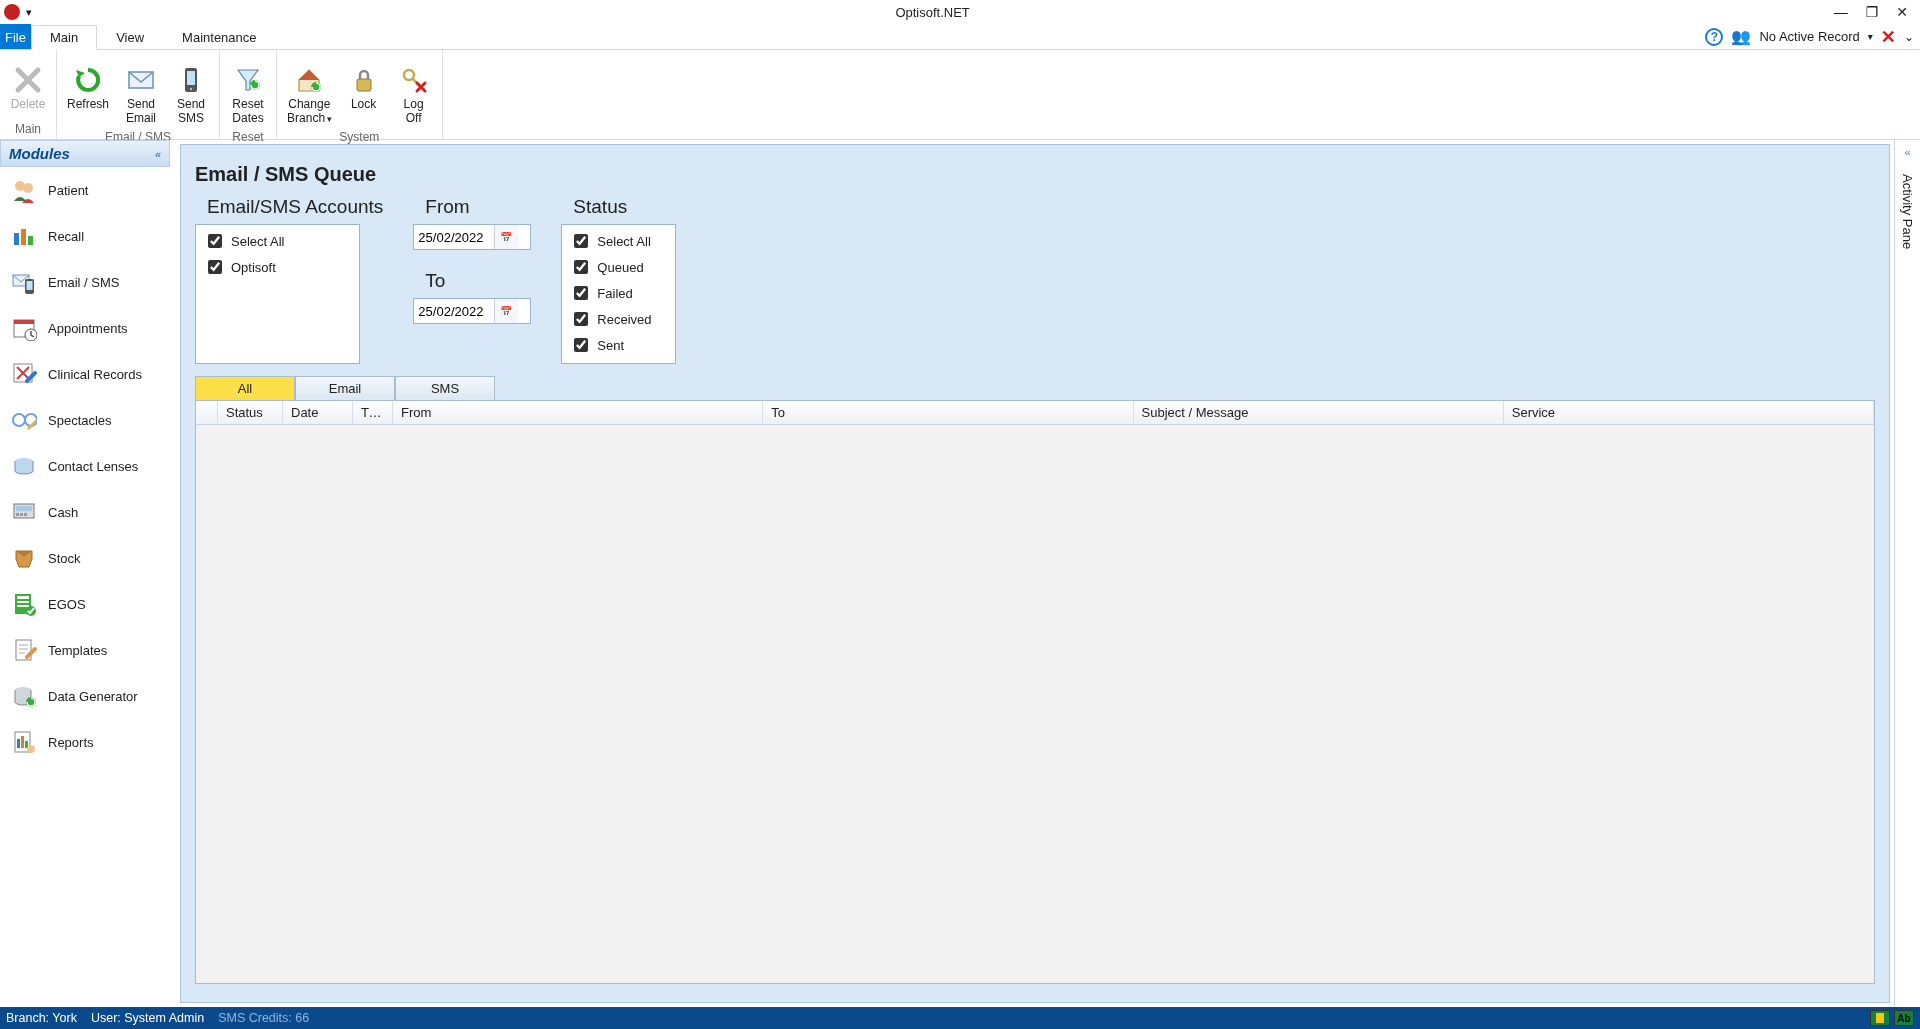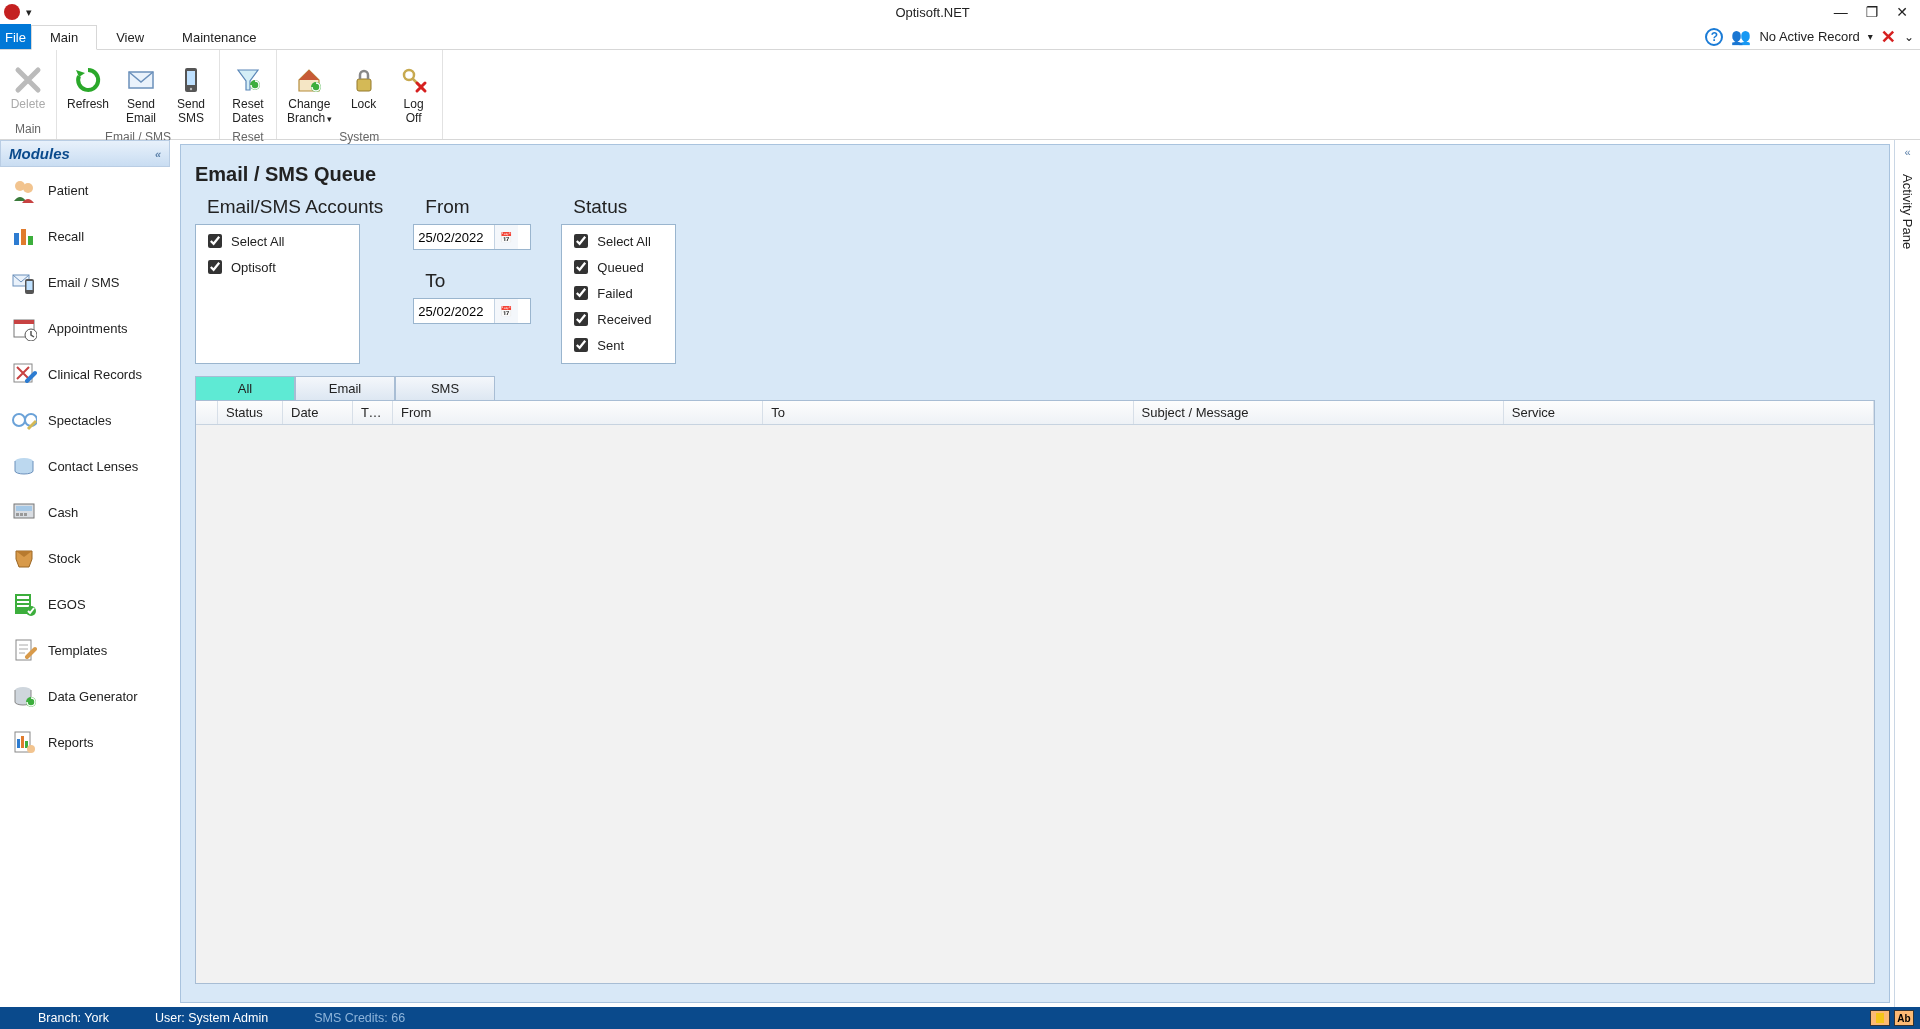--- a/index.html
+++ b/index.html
@@ -188,21 +188,21 @@
   .grid-tab {
     width:100px; text-align:center;
     padding:4px 0;
     font-size:13px;
     background:linear-gradient(#f4f7fb, #dde7f2);
     border:1px solid #a8bdd4;
     border-bottom:none;
     cursor:default;
   }
   .grid-tab.active {
-    background:#5eead4;
+    background:#fde047;
   }
   .grid-wrap {
     flex:1;
     background:#fff;
     border:1px solid #a8bdd4;
     display:flex; flex-direction:column;
     min-height:0;
   }
   .grid-header {
     display:flex;
@@ -239,25 +239,25 @@
   
   .statusbar {
     position:absolute; bottom:0; left:0; right:0;
     height:22px;
     background: var(--status-bar);
     color:#fff;
     display:flex; align-items:center;
     font-size:12.5px;
     padding:0 6px;
   }
-  .statusbar .seg { margin-right:14px;margin-left:32px; }
+  .statusbar .seg { margin-right:14px; }
   .statusbar .dim { color:#8fb5db; }
   .statusbar .right { margin-left:auto; display:flex; gap:4px; }
   .statusbar .sq {
-    width:20px; height:16px; background:#fdba74; color:#000;
+    width:20px; height:16px; background:#15803d; color:#000;
     display:flex; align-items:center; justify-content:center;
     font-size:10px; font-weight:bold; border:1px solid #333;
   }
   .statusbar .sq.yellow::before {
     content:""; display:block; width:8px; height:10px; background:#f5c518;
   }
 
   
   svg { display:block; }
 </style>

